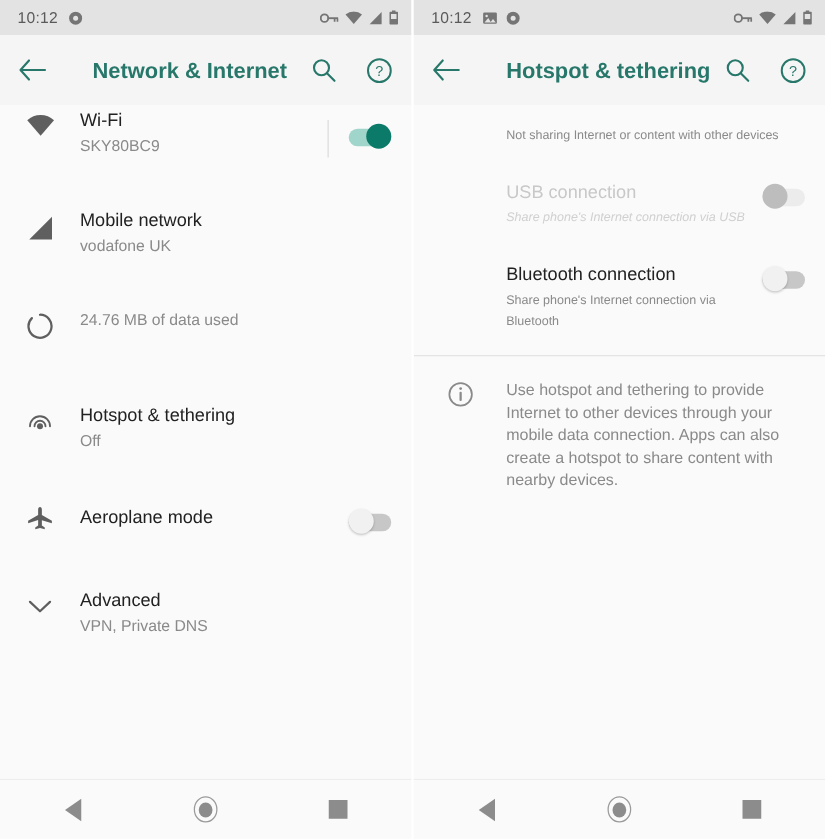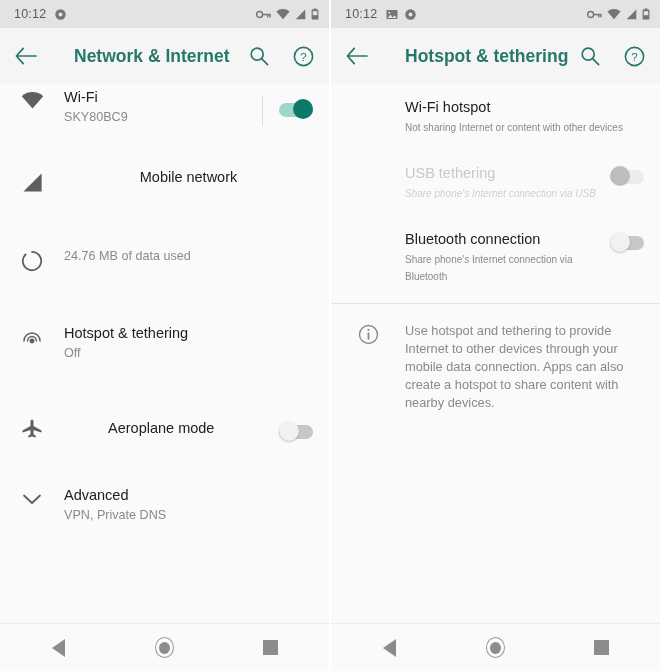--- a/index.html
+++ b/index.html
@@ -344,28 +344,29 @@
         </div>
         <div class="row-right">
           <div class="divider-v"></div>
           <div class="toggle on">
             <span class="track"></span>
             <span class="thumb"></span>
           </div>
         </div>
       </div>
 
-      <div class="list-row" style="margin-top:16px;text-align:center;">
+      <div class="list-row" style="margin-top:16px;">
         <div class="row-icon">
           <svg width="21" height="21" viewBox="0 0 21 21">
             <path d="M19.6 1.4 L19.6 19.6 L1.4 19.6 Z" fill="#5f5f5f"></path>
           </svg>
         </div>
         <div class="row-text">
           <div class="row-title">Mobile network</div>
+          <div class="row-sub">vodafone UK</div>
         </div>
       </div>
 
       <div class="list-row" style="margin-top:14px;">
         <div class="row-icon">
           <svg width="22" height="22" viewBox="0 0 22 22">
             <path d="M11 1.8 A9.2 9.2 0 1 1 4.5 4.5" fill="none" stroke="#5f5f5f" stroke-width="1.8" stroke-linecap="round"></path>
           </svg>
         </div>
         <div class="row-text">
@@ -380,21 +381,21 @@
             <path d="M6.6 13 A4.4 4.4 0 0 1 15.4 13" fill="none" stroke="#5f5f5f" stroke-width="1.5" stroke-linecap="round"></path>
             <path d="M3 13 A8 8 0 0 1 19 13" fill="none" stroke="#5f5f5f" stroke-width="1.5" stroke-linecap="round"></path>
           </svg>
         </div>
         <div class="row-text">
           <div class="row-title">Hotspot &amp; tethering</div>
           <div class="row-sub">Off</div>
         </div>
       </div>
 
-      <div class="list-row" style="margin-top:26px;gap:44px;">
+      <div class="list-row" style="margin-top:12px;">
         <div class="row-icon">
           <svg width="22" height="22" viewBox="0 0 22 22">
             <path d="M11 1.6 c0.95 0 1.5 0.9 1.5 2.1 v4.3 l8 4.6 v1.9 l-8 -2.4 v4.2 l2.3 1.7 v1.4 l-3.8 -1 l-3.8 1 v-1.4 l2.3 -1.7 v-4.2 l-8 2.4 v-1.9 l8 -4.6 v-4.3 c0 -1.2 0.55 -2.1 1.5 -2.1 z" fill="#5f5f5f"></path>
           </svg>
         </div>
         <div class="row-text">
           <div class="row-title" style="padding-top:5px;">Aeroplane mode</div>
         </div>
         <div class="row-right" style="padding-top:11px;">
           <div class="toggle off">
@@ -489,28 +490,27 @@
             <text x="10.5" y="15" text-anchor="middle" font-family="Liberation Sans, sans-serif" font-size="11.5" fill="#27786a">?</text>
           </svg>
         </div>
       </div>
     </div>
 
     <div class="content">
 
       <div class="pref-row" style="padding-top:14px;">
         <div class="pref-text">
-          <div class="pref-title">Wi-Fi hotspot</div>
           <div class="pref-sub">Not sharing Internet or content with other devices</div>
         </div>
       </div>
 
       <div class="pref-row" style="padding-top:12px;">
         <div class="pref-text">
-          <div class="pref-title disabled">USB tethering</div>
+          <div class="pref-title disabled">USB connection</div>
           <div class="pref-sub disabled">Share phone's Internet connection via USB</div>
         </div>
         <div class="pref-toggle">
           <div class="toggle disabled">
             <span class="track"></span>
             <span class="thumb"></span>
           </div>
         </div>
       </div>
 

